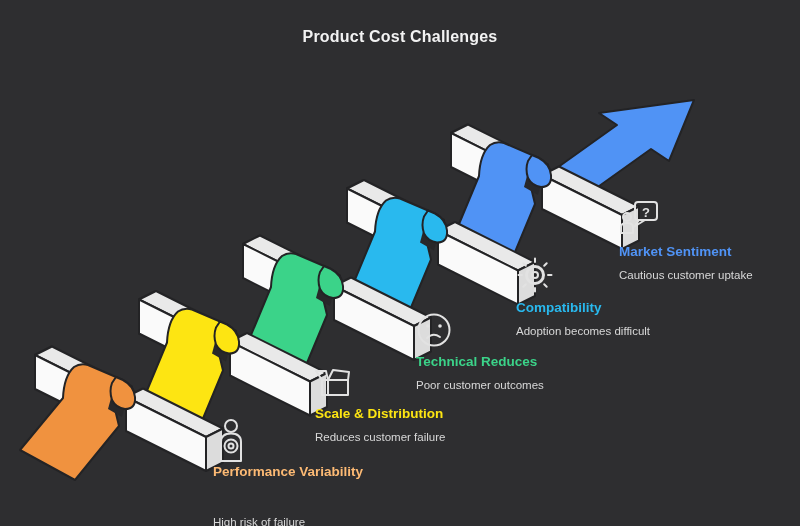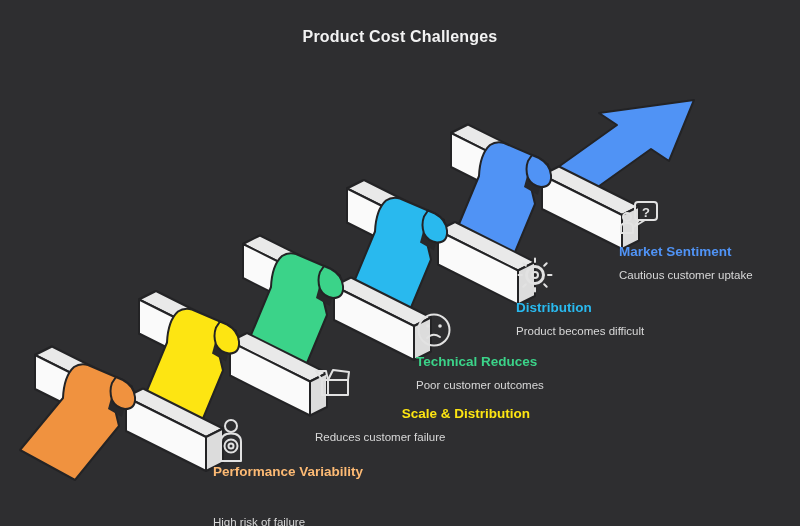--- a/index.html
+++ b/index.html
@@ -115,21 +115,21 @@
 
   <div class="step" style="left:315px;top:368px;">
     <span class="icon-wrap" style="height:38px;">
       <svg class="icon" width="40" height="28" viewBox="0 0 40 28">
         <path d="M 7,12 L 7,27 L 33,27 L 33,12 Z"></path>
         <path d="M 13,12 L 13,27"></path>
         <path d="M 7,12 L 1,3 L 11,3 L 13,12 Z"></path>
         <path d="M 13,12 L 18,2 L 34,4 L 33,12 Z"></path>
       </svg>
     </span>
-    <p class="step-title" style="color: rgb(253, 229, 18); text-align: right;">Scale &amp; Distribution</p>
+    <p class="step-title" style="color: rgb(253, 229, 18);">Scale &amp; Distribution</p>
     <p class="step-sub" style="color: rgb(216, 216, 216);">Reduces customer failure</p>
   </div>
 
   <div class="step" style="left:416px;top:312px;">
     <span class="icon-wrap" style="height:42px;">
       <svg class="icon" width="36" height="36" viewBox="0 0 36 36">
         <circle cx="18" cy="18" r="15.5"></circle>
         <circle cx="12" cy="14" r="1.8" fill="#e2e2e2" stroke="none"></circle>
         <circle cx="24" cy="14" r="1.8" fill="#e2e2e2" stroke="none"></circle>
         <path d="M 11,26 Q 17,20 24,25"></path>
@@ -141,22 +141,22 @@
 
   <div class="step" style="left:516px;top:256px;">
     <span class="icon-wrap" style="height:44px;">
       <svg class="icon" width="38" height="38" viewBox="0 0 38 38">
         <circle cx="19" cy="19" r="8.5" stroke-width="3"></circle>
         <circle cx="19" cy="19" r="3"></circle>
         <path d="M 32,19 L 35.5,19 M 6,19 L 2.5,19 M 19,6 L 19,2.5 M 19,32 L 19,35.5"></path>
         <path d="M 28.2,9.8 L 30.7,7.3 M 9.8,9.8 L 7.3,7.3 M 28.2,28.2 L 30.7,30.7 M 9.8,28.2 L 7.3,30.7"></path>
       </svg>
     </span>
-    <p class="step-title" style="color: rgb(41, 185, 238);">Distribution</p>
-    <p class="step-sub" style="color: rgb(216, 216, 216);">Product becomes difficult</p>
+    <p class="step-title" style="color: rgb(41, 185, 238);">Compatibility</p>
+    <p class="step-sub" style="color: rgb(216, 216, 216);">Adoption becomes difficult</p>
   </div>
 
   <div class="step" style="left:619px;top:196px;">
     <span class="icon-wrap" style="height:48px;">
       <svg class="icon" width="44" height="44" viewBox="0 0 44 44">
         <circle cx="8" cy="21" r="4"></circle>
         <path d="M 2,37 L 2,31 Q 2,27 8,27 Q 14,27 14,31 L 14,37 Z"></path>
         <rect x="16" y="6" width="22" height="18" rx="3"></rect>
         <path d="M 20,24 L 15.5,30.5 L 26,24"></path>
         <text x="27" y="20.5" font-size="13" font-weight="bold" fill="#e2e2e2" stroke="none" text-anchor="middle" font-family="Liberation Sans, sans-serif">?</text>

